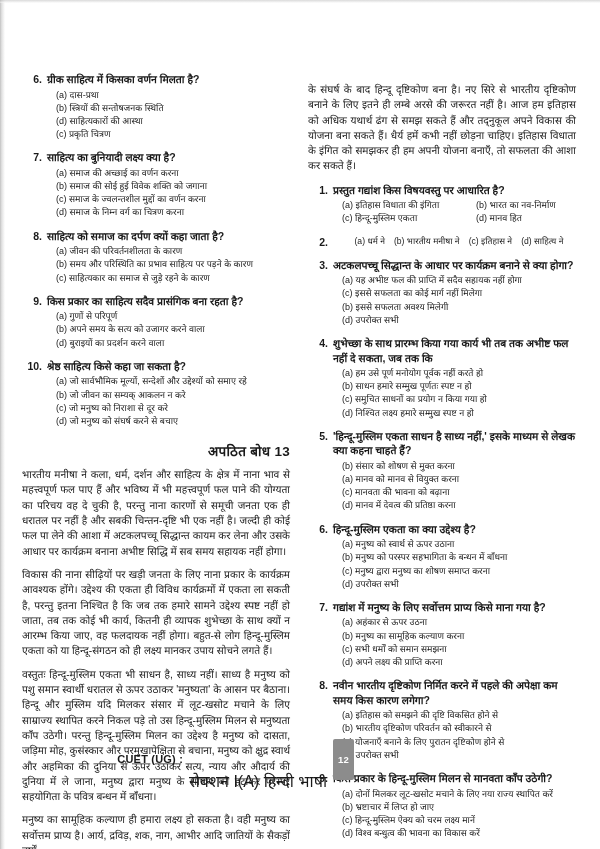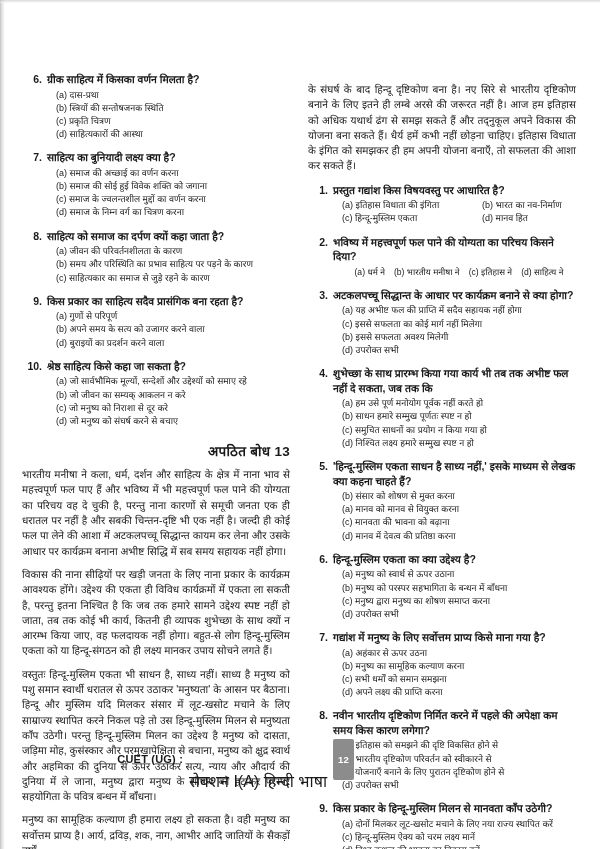--- a/index.html
+++ b/index.html
@@ -82,21 +82,21 @@
   }
   .opt {
     font-size: 9px;
     line-height: 13.2px;
     white-space: nowrap;
   }
   
   .opts.grid2 {
     display: grid;
     grid-template-columns: 132px 1fr;
-    column-gap: 8px;
+    column-gap: 2px;
   }
   
   .opts.inline {
     display: flex;
     gap: 9px;
     padding-left: 9px;
     justify-content: center;
   }
   .opts.inline .opt { font-size: 8.6px; }
 
@@ -168,22 +168,22 @@
   <div class="columns">
 
     <div class="col" id="left-col">
         <div class="q">
           <div class="q-num">6.</div>
           <div class="q-body">
             <p class="q-text">ग्रीक साहित्य में किसका वर्णन मिलता है?</p>
             <div class="opts">
               <div class="opt">(a) दास-प्रथा</div>
               <div class="opt">(b) स्त्रियों की सन्तोषजनक स्थिति</div>
+              <div class="opt">(d) साहित्यकारों की आस्था</div>
               <div class="opt">(c) प्रकृति चित्रण</div>
-              <div class="opt">(d) साहित्यकारों की आस्था</div>
             </div>
           </div>
         </div>
         <div class="q">
           <div class="q-num">7.</div>
           <div class="q-body">
             <p class="q-text">साहित्य का बुनियादी लक्ष्य क्या है?</p>
             <div class="opts">
               <div class="opt">(a) समाज की अच्छाई का वर्णन करना</div>
               <div class="opt">(b) समाज की सोई हुई विवेक शक्ति को जगाना</div>
@@ -246,21 +246,20 @@
               <div class="opt">(a) इतिहास विधाता की इंगिता</div>
               <div class="opt">(b) भारत का नव-निर्माण</div>
               <div class="opt">(c) हिन्दू-मुस्लिम एकता</div>
               <div class="opt">(d) मानव हित</div>
             </div>
           </div>
         </div>
         <div class="q">
           <div class="q-num">2.</div>
           <div class="q-body">
-            <p class="q-text">भविष्य में महत्त्वपूर्ण फल पाने की योग्यता का परिचय किसने दिया?</p>
             <div class="opts inline">
               <div class="opt">(a) धर्म ने</div>
               <div class="opt">(b) भारतीय मनीषा ने</div>
               <div class="opt">(c) इतिहास ने</div>
               <div class="opt">(d) साहित्य ने</div>
             </div>
           </div>
         </div>
         <div class="q">
           <div class="q-num">3.</div>
@@ -333,20 +332,21 @@
               <div class="opt">(d) उपरोक्त सभी</div>
             </div>
           </div>
         </div>
         <div class="q">
           <div class="q-num">9.</div>
           <div class="q-body">
             <p class="q-text">किस प्रकार के हिन्दू-मुस्लिम मिलन से मानवता काँप उठेगी?</p>
             <div class="opts">
               <div class="opt">(a) दोनों मिलकर लूट-खसोट मचाने के लिए नया राज्य स्थापित करें</div>
+              <div class="opt">(b) भ्रष्टाचार में लिप्त हो जाए</div>
               <div class="opt">(c) हिन्दू-मुस्लिम ऐक्य को चरम लक्ष्य मानें</div>
               <div class="opt">(d) विश्व बन्धुत्व की भावना का विकास करें</div>
             </div>
           </div>
         </div>
       </div>
 
   </div>
 </div>
 

